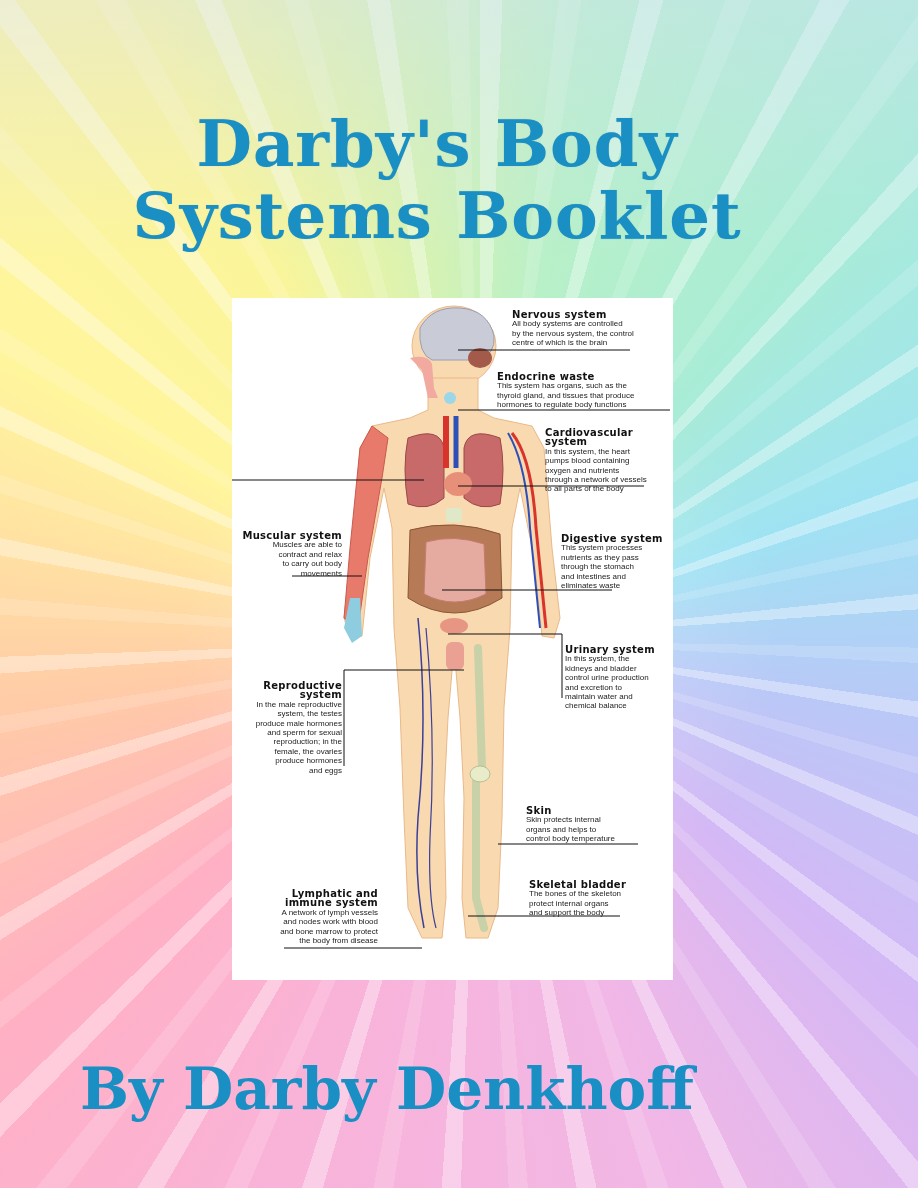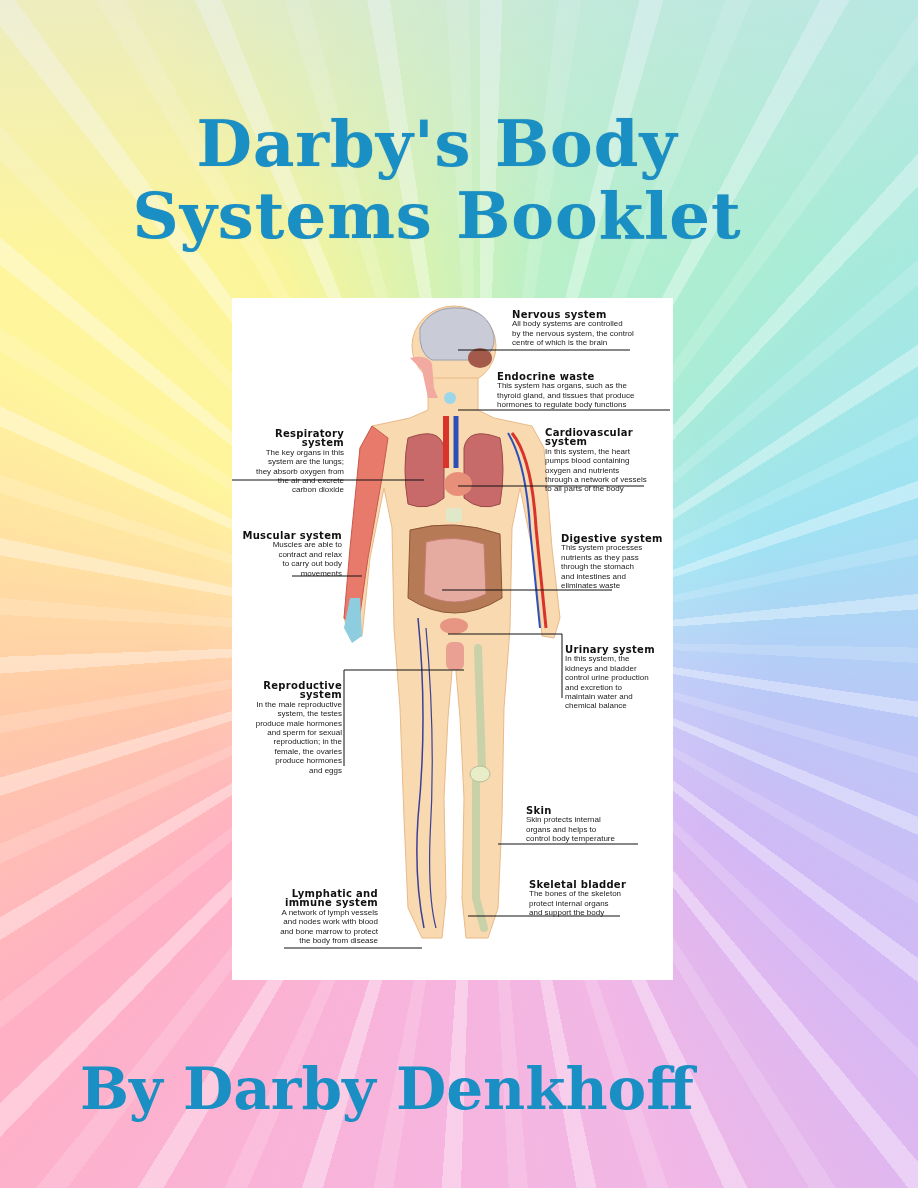--- a/index.html
+++ b/index.html
@@ -110,28 +110,20 @@
     <span class="tx">All body systems are controlled
 by the nervous system, the control
 centre of which is the brain</span>
   </div>
   <div class="label l" style="left:265px; top:74px;">
     <span class="hd">Endocrine waste</span>
     <span class="tx">This system has organs, such as the
 thyroid gland, and tissues that produce
 hormones to regulate body functions</span>
   </div>
-  <div class="label r" style="left:2px; width:110px; top:131px;">
-    <span class="hd">Respiratory system</span>
-    <span class="tx">The key organs in this
-system are the lungs;
-they absorb oxygen from
-the air and excrete
-carbon dioxide</span>
-  </div>
   <div class="label l" style="left:313px; top:130px;">
     <span class="hd">Cardiovascular system</span>
     <span class="tx">In this system, the heart
 pumps blood containing
 oxygen and nutrients
 through a network of vessels
 to all parts of the body</span>
   </div>
   <div class="label r" style="left:10px; width:100px; top:233px;text-align:right;">
     <span class="hd">Muscular system</span>

